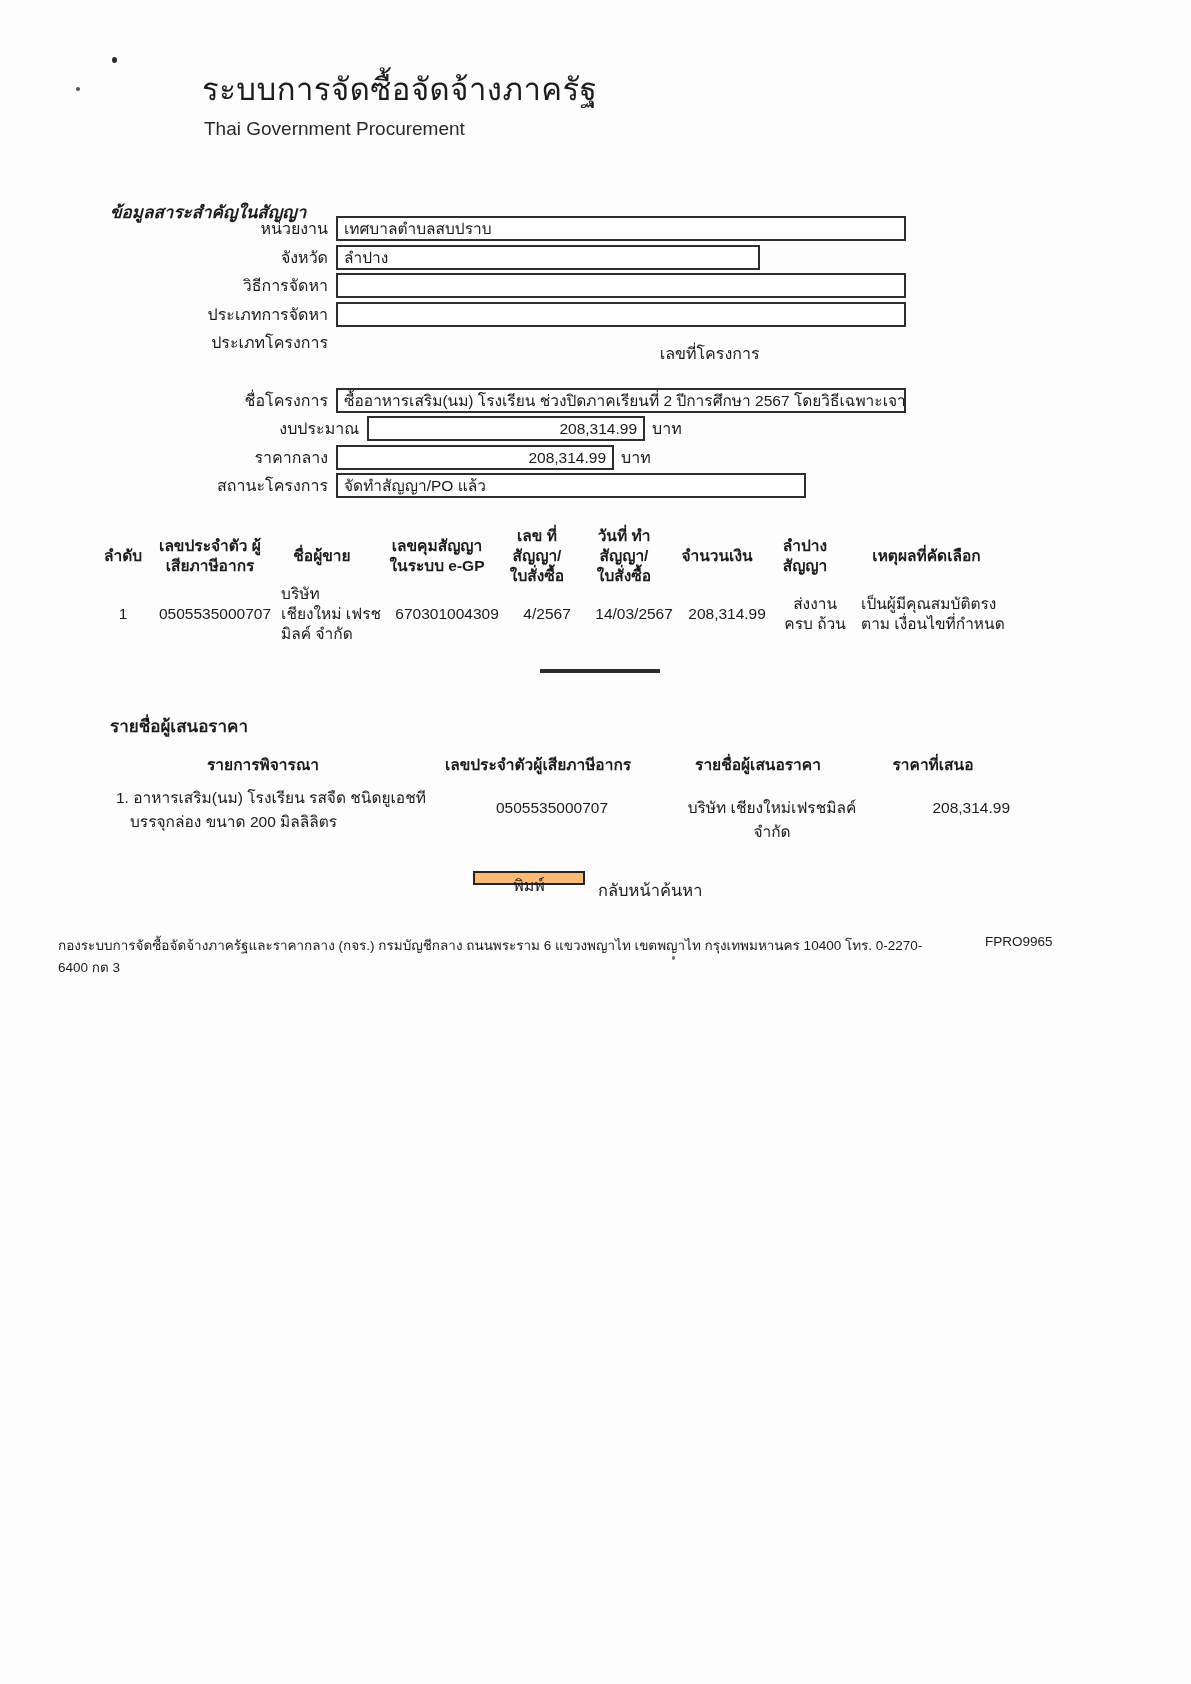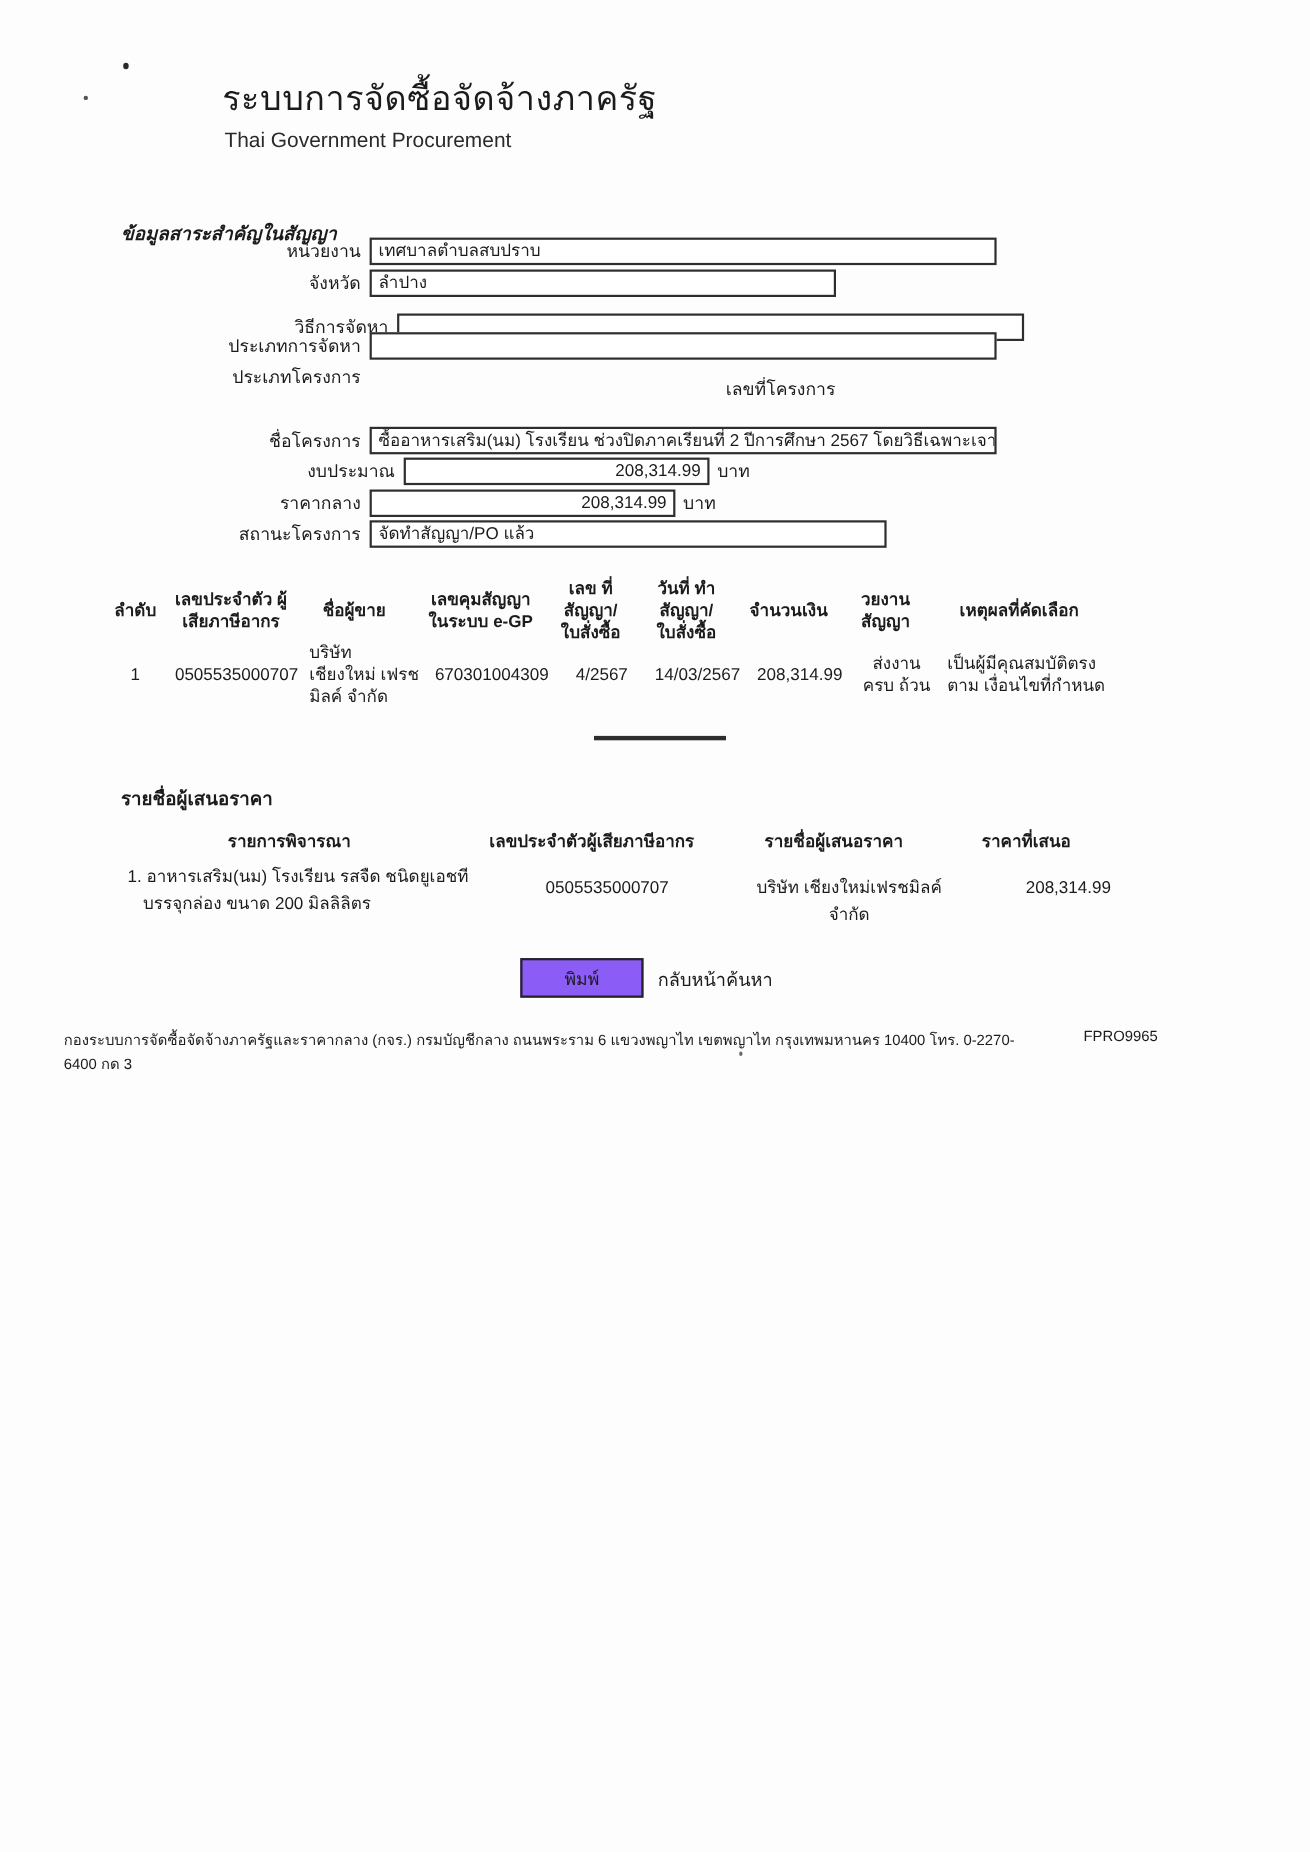--- a/index.html
+++ b/index.html
@@ -63,22 +63,22 @@
   .t2-head > div { font-size:15.5px; font-weight:bold; text-align:center; padding:0 6px; }
   .t2-row { position:absolute; left:108px; top:786px; width:900px; display:flex; align-items:flex-start; }
   .t2-row > div { font-size:15.5px; padding:0 6px; line-height:1.55; }
   .b0 { flex:0 0 310px; } .b1 { flex:0 0 240px; } .b2 { flex:0 0 200px; } .b3 { flex:0 0 150px; }
   .t2-row .b0 { text-align:left; padding-left:8px; text-indent:-14px; margin-left:14px; }
   .t2-row .b1, .t2-row .b2 { text-align:center; padding-top:10px; }
   .t2-row .b3 { text-align:right; padding-top:10px; padding-right:12px; }
 
   
   .print-btn {
-    position:absolute; left:473px; top:871px; width:112px; height:36px;
-    background:#8b5cf6; border:2.5px solid #242424;
+    position:absolute; left:473px; top:871px; width:112px; height:14px;
+    background:#fdba74; border:2.5px solid #242424;
     font-family:"Liberation Sans", sans-serif; font-size:16px; color:#1b1b1b;
     cursor:pointer;
   }
   .back-link { position:absolute; left:598px; top:877px; font-size:16.5px; cursor:pointer; }
 
   
   .footer-text { position:absolute; left:58px; top:934px; width:880px; font-size:13.5px; }
   .footer-code { position:absolute; left:985px; top:934px; font-size:13.5px; }
 </style>
 </head>
@@ -98,21 +98,21 @@
   <div class="form-row" style="top:243px;">
     <div class="form-label">จังหวัด</div>
     <div class="form-box w-prov">ลำปาง</div>
   </div>
 
   <div class="form-row" style="top:214px;">
     <div class="form-label">หน่วยงาน</div>
     <div class="form-box w-wide">เทศบาลตำบลสบปราบ</div>
   </div>
 
-  <div class="form-row" style="top:283px;padding-left:25px;">
+  <div class="form-row" style="top:271px;">
     <div class="form-label">วิธีการจัดหา</div>
     <div class="form-box w-wide"></div>
   </div>
 
   <div class="form-row" style="top:300px;">
     <div class="form-label">ประเภทการจัดหา</div>
     <div class="form-box w-wide"></div>
   </div>
 
   <div class="form-row" style="top:328px;">
@@ -147,21 +147,21 @@
   </div>
 
   <div class="t1-head">
     <div class="c0">ลำดับ</div>
     <div class="c1">เลขประจำตัว ผู้เสียภาษีอากร</div>
     <div class="c2">ชื่อผู้ขาย</div>
     <div class="c3">เลขคุมสัญญา ในระบบ e-GP</div>
     <div class="c4">เลข ที่สัญญา/ ใบสั่งซื้อ</div>
     <div class="c5">วันที่ ทำสัญญา/ ใบสั่งซื้อ</div>
     <div class="c6">จำนวนเงิน</div>
-    <div class="c7">วยงาน สัญญา</div>
+    <div class="c7">ลำปาง สัญญา</div>
     <div class="c8">เหตุผลที่คัดเลือก</div>
   </div>
 
   <div class="t1-row">
     <div class="c0">1</div>
     <div class="c1">0505535000707</div>
     <div class="c2">บริษัท เชียงใหม่ เฟรชมิลค์ จำกัด</div>
     <div class="c3">670301004309</div>
     <div class="c4">4/2567</div>
     <div class="c5">14/03/2567</div>

